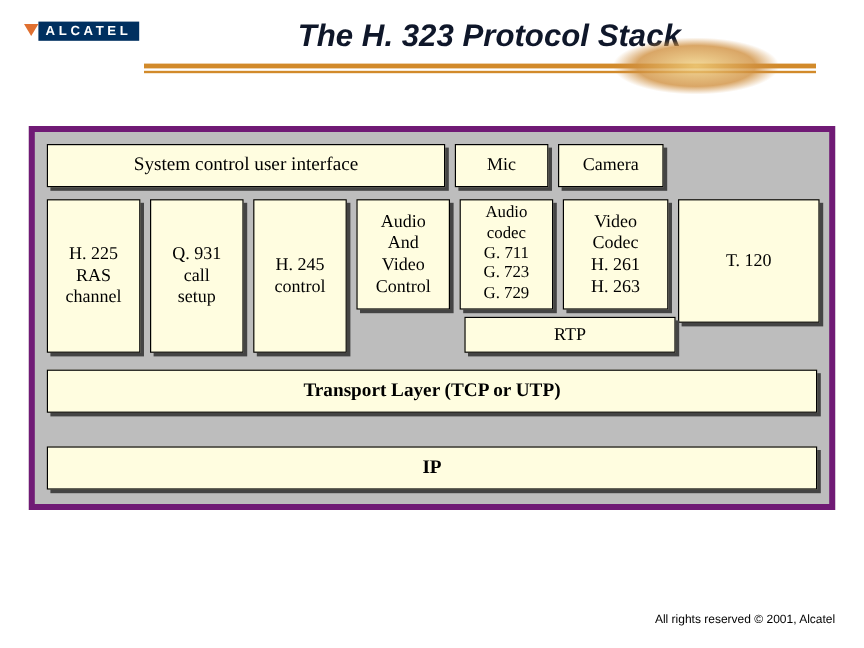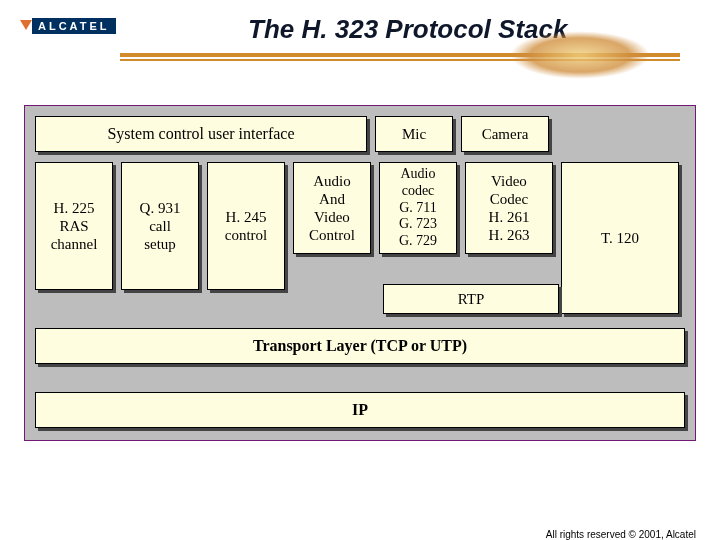--- a/index.html
+++ b/index.html
@@ -60,21 +60,21 @@
     right: 30px;
     top: -22px;
     width: 140px;
     height: 48px;
     background: radial-gradient(ellipse at center, #f0d080 0%, #d09040 50%, rgba(255,255,255,0) 70%);
     opacity: 0.8;
   }
   .diagram {
     margin: 12px 24px 0 24px;
     background: #bdbdbd;
-    border: 1px solid #701a75;
+    border: 5px solid #701a75;
     padding: 10px 10px 12px 10px;
   }
   .row { display: flex; gap: 8px; }
   .top-row { margin-bottom: 10px; }
   .box {
     background: #fffde0;
     border: 1px solid #000;
     box-shadow: 3px 3px 0 #444;
     display: flex;
     align-items: center;
@@ -88,29 +88,29 @@
   .mic      { flex: 0 0 78px;  height: 36px; }
   .camera   { flex: 0 0 88px;  height: 36px; }
   .data-app { flex: 0 0 118px; height: 36px; border: none; box-shadow: none; background: transparent; }
   .mid-row { align-items: stretch; }
   .col-narrow { flex: 0 0 78px; height: 128px; }
   .h245 { flex: 0 0 78px; height: 128px; }
   .avctrl-top { height: 92px; }
   .rtcp { height: 30px; margin-top: 6px; flex: 0 0 78px; }
   .acodec { flex: 0 0 78px; height: 92px; font-size: 14px; }
   .vcodec { flex: 0 0 88px; height: 92px; }
-  .t120   { flex: 0 0 118px; height: 152px; }
+  .t120   { flex: 0 0 118px; height: 103px; }
   .rtp-row { margin-top: -30px; margin-left: 348px; }
   .rtp { width: 176px; height: 30px; }
   .wide-row { margin-top: 14px; }
   .wide { width: 100%; height: 36px; font-weight: bold; font-size: 16px; }
   .ip-row { margin-top: 28px; }
   .footer {
     position: absolute;
-    bottom: 0;
+    bottom: 18px;
     right: 24px;
     font-family: Arial, sans-serif;
     font-size: 10px;
     color: #000;
   }
 </style>
 </head>
 <body>
 
 <div class="header">

